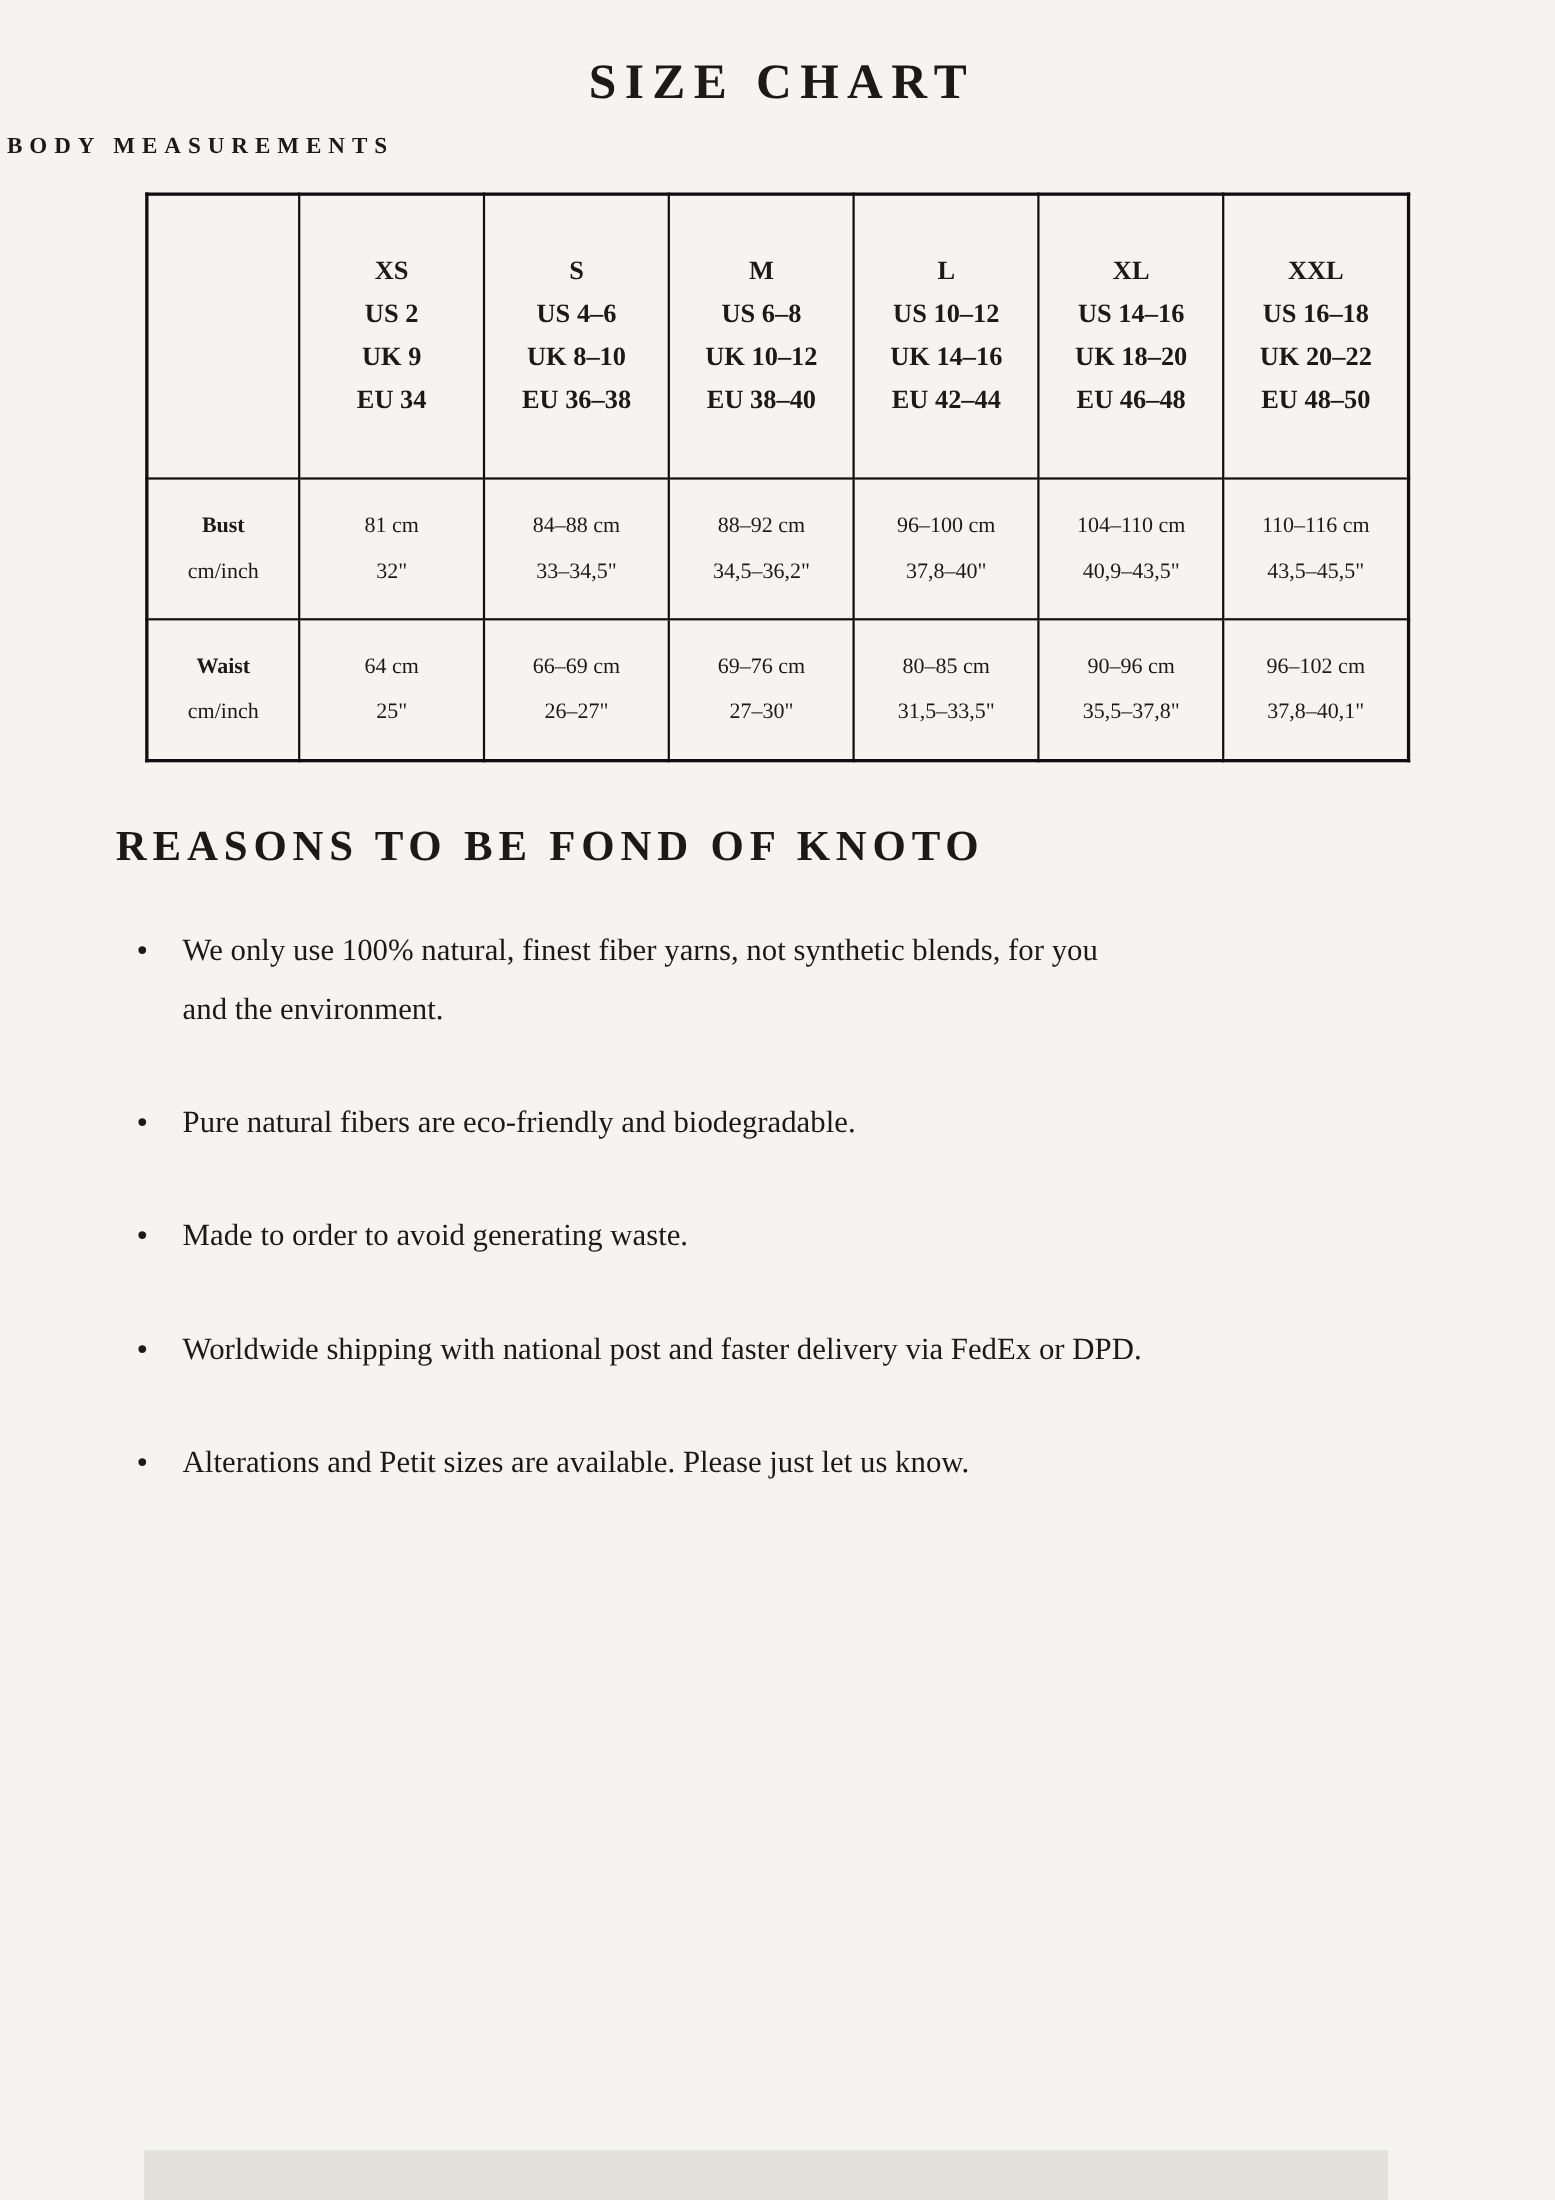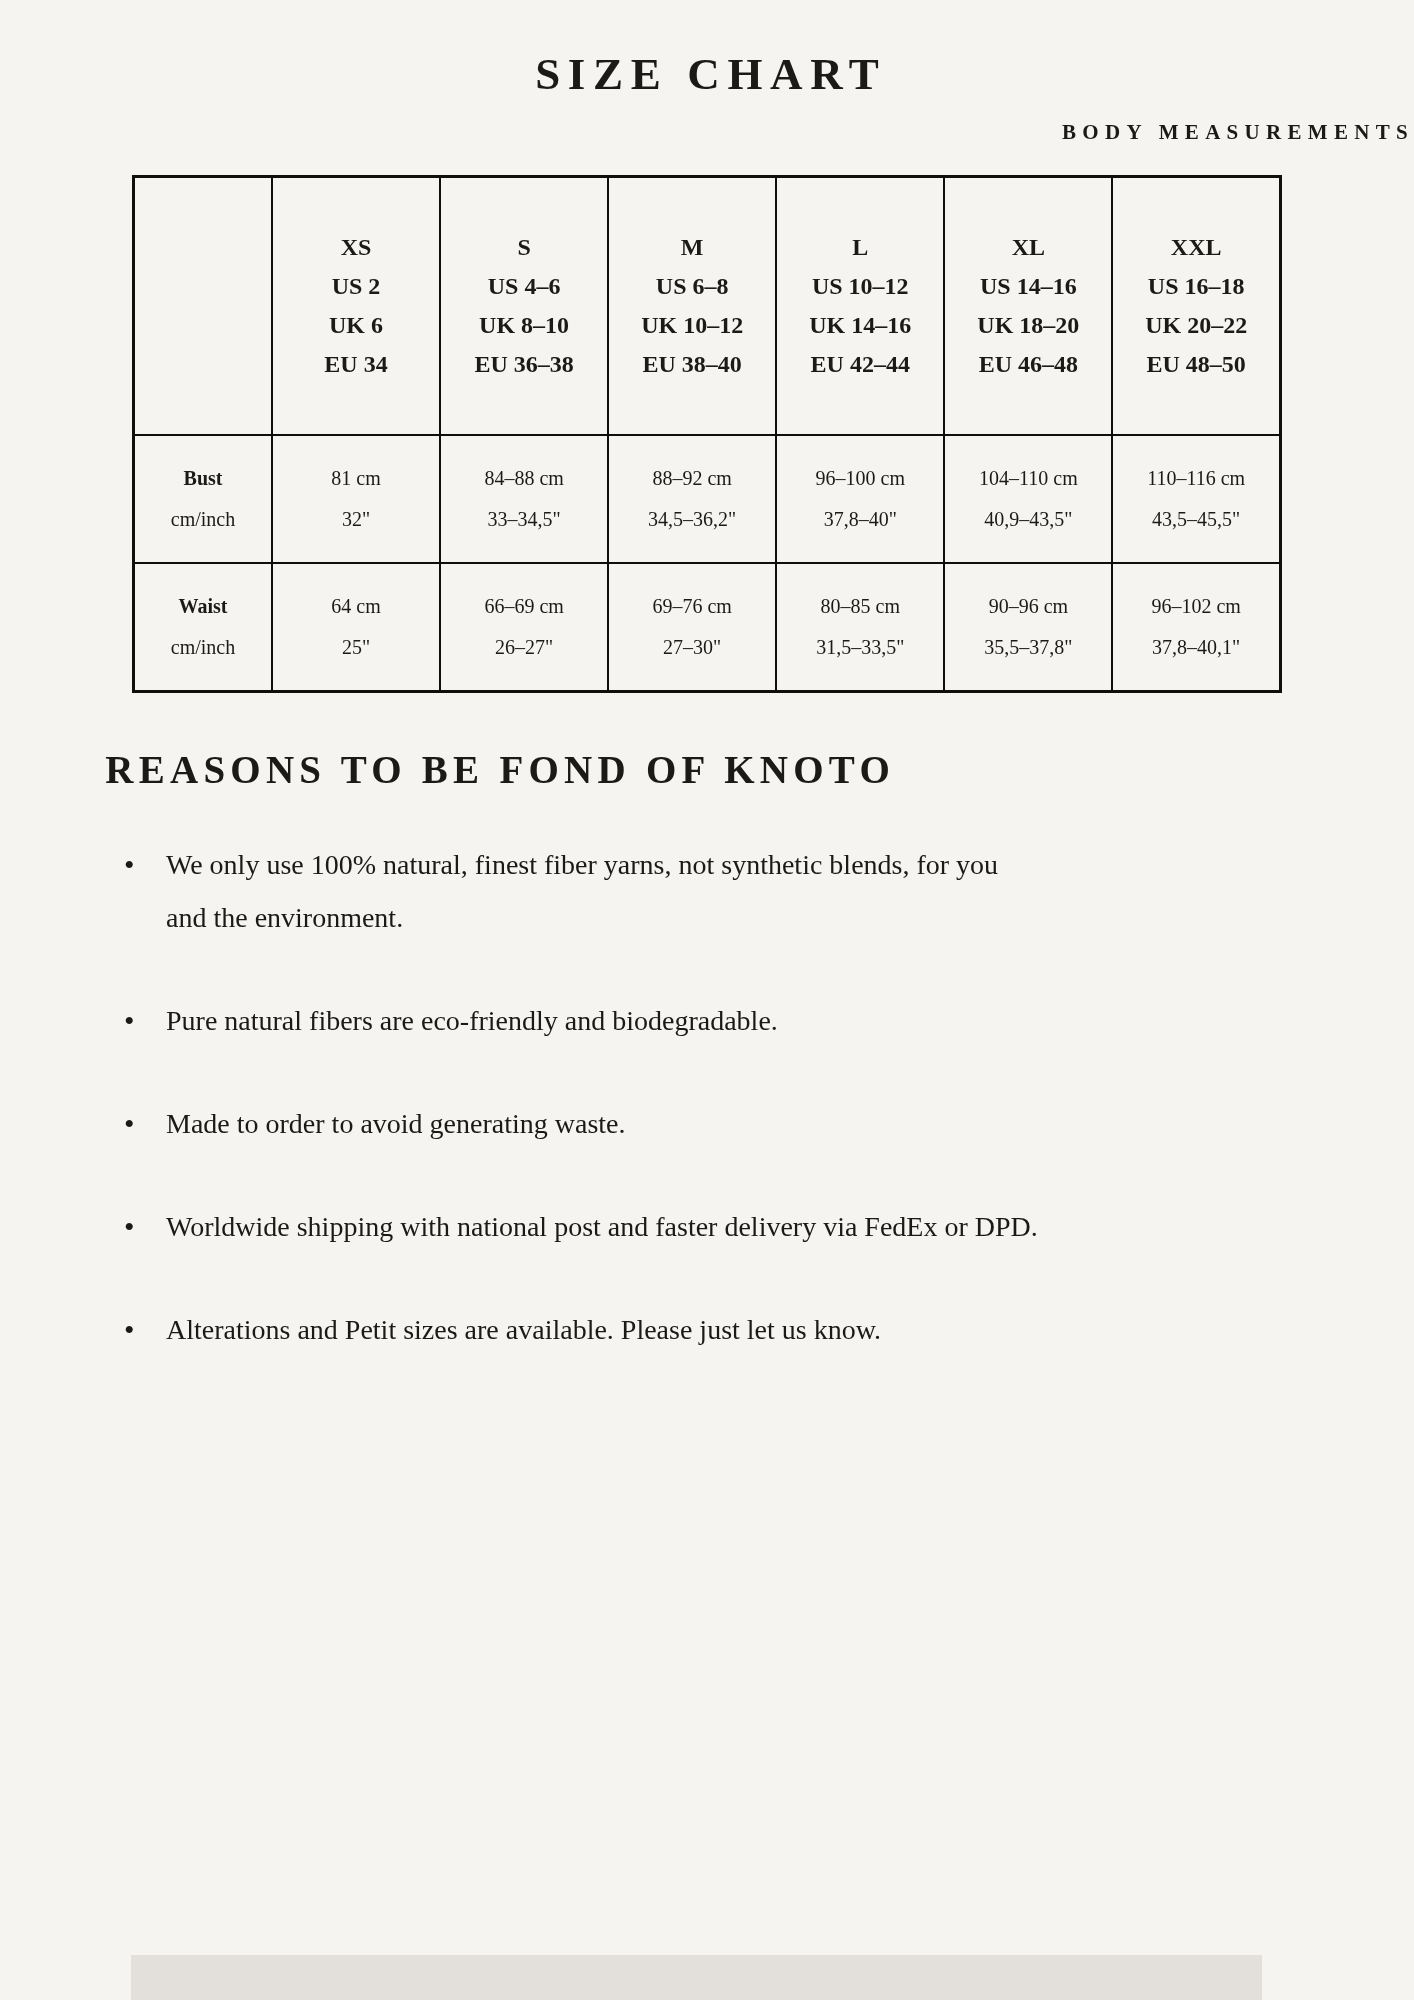--- a/index.html
+++ b/index.html
@@ -18,21 +18,21 @@
   .page-title {
     padding-top: 48px;
     text-align: center;
     font-size: 45px;
     font-weight: bold;
     letter-spacing: 0.17em;
     text-indent: 0.17em;
   }
   .page-subtitle {
     margin-top: 20px;
-    text-align: right;
+    text-align: left;
     font-size: 21px;
     font-weight: bold;
     letter-spacing: 0.30em;
     text-indent: 0.30em;
   }
   table.size-table {
     width: 1150px;
     margin: 30px auto 5px auto;
     border-collapse: collapse;
     border: 3px solid #0f0f0f;
@@ -102,21 +102,21 @@
 <div class="page-title">SIZE CHART</div>
 <div class="page-subtitle">BODY MEASUREMENTS</div>
 
 <table class="size-table">
   <tbody>
     <tr class="header-row">
       <td class="corner-cell"></td>
       <td>
         <div>XS</div>
         <div>US 2</div>
-        <div>UK 6</div>
+        <div>UK 9</div>
         <div>EU 34</div>
       </td>
       <td>
         <div>S</div>
         <div>US 4–6</div>
         <div>UK 8–10</div>
         <div>EU 36–38</div>
       </td>
       <td>
         <div>M</div>

